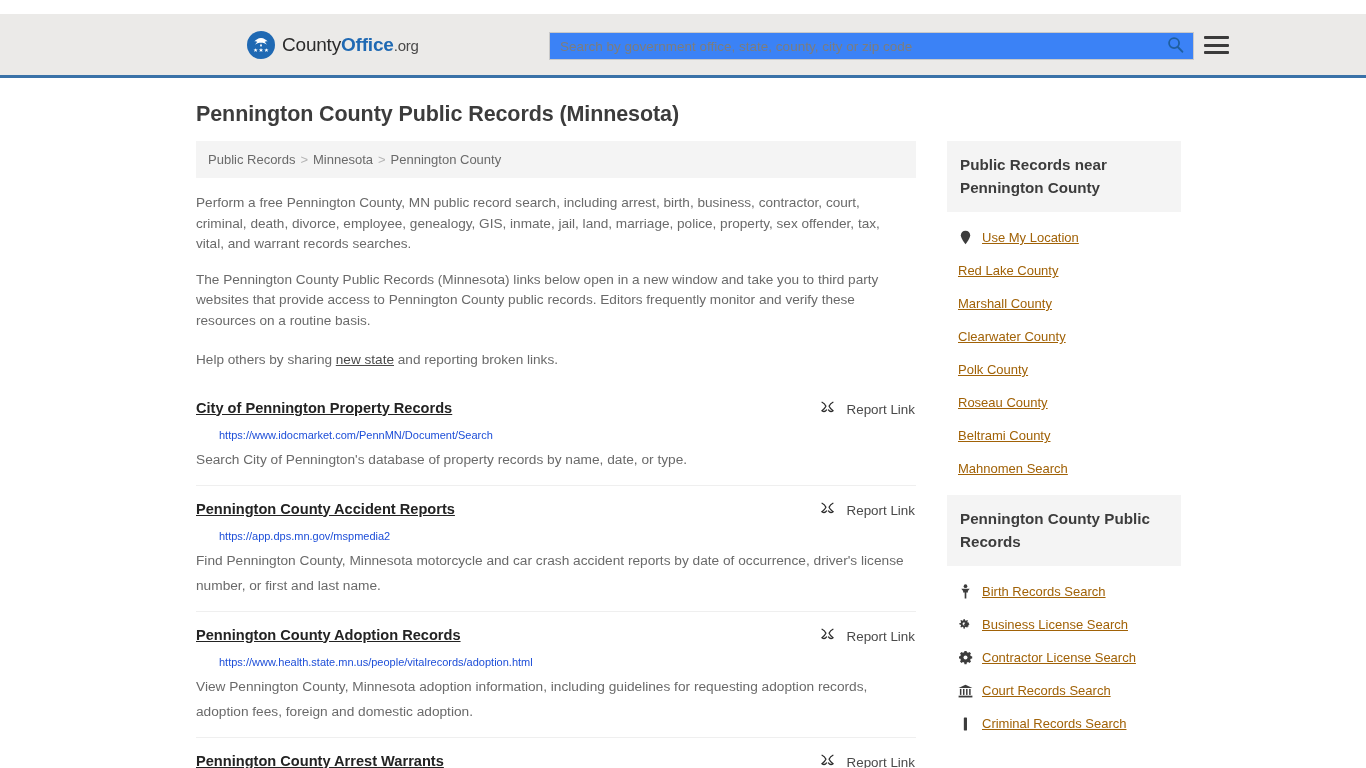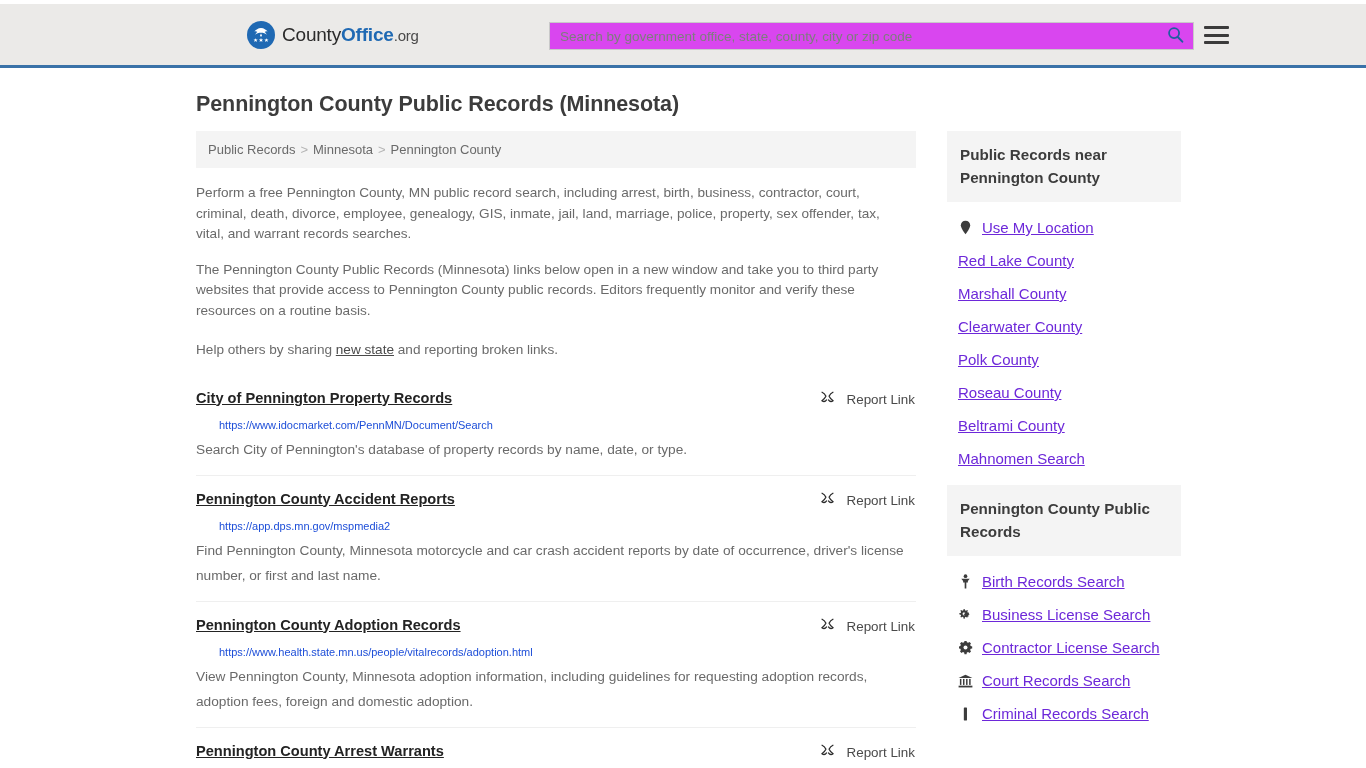--- a/index.html
+++ b/index.html
@@ -15,21 +15,21 @@
   
   .site-header {
     position: relative;
     height: 64px;
     background: #ebeae8;
     border-bottom: 3px solid #3a72a8;
   }
   .header-inner {
     position: relative;
     width: 1258px; height: 61px;
-    margin: 4px auto;
+    margin: 14px auto;
     text-decoration: underline;
   }
   .brand {
     position: absolute;
     left: 193px; top: 17px;
     display: flex; align-items: center;
     text-decoration: none;
   }
   .brand-mark {
     width: 28px; height: 28px;
@@ -47,21 +47,21 @@
     white-space: nowrap;
   }
   .brand-text .b1 { color: #2b2b2b; }
   .brand-text .b2 { color: #1f69b3; font-weight: bold; }
   .brand-text .b3 { color: #4a4a4a; font-size: 15px; }
 
   .search-wrap {
     position: absolute;
     left: 495px; top: 18px;
     width: 645px; height: 28px;
-    background: #d946ef;
+    background: #3b82f6;
     border: 1px solid #c9c9c9;
     display: flex; align-items: center;
   }
   .search-input {
     flex: 1 1 auto;
     border: 0; outline: 0;
     background: transparent;
     font-family: "Liberation Sans", sans-serif;
     font-size: 13.5px;
     color: #333;
@@ -200,22 +200,22 @@
     line-height: 23px;
   }
   .panel-body { padding: 9px 0 0 0; }
   .panel-item {
     display: flex; align-items: center;
     gap: 9px;
     padding: 8px 0 8px 11px;
     cursor: pointer;
   }
   .panel-item .pi-label {
-    font-size: 15px;
-    color: #6d28d9;
+    font-size: 13px;
+    color: #a16207;
     text-decoration: underline;
     line-height: 17px;
   }
   .panel-item .pi-icon {
     width: 15px;
     display: flex; align-items: center; justify-content: center;
     flex: none;
     color: #3c3c3c;
   }
   .panel-item.no-icon { padding-left: 11px; }

